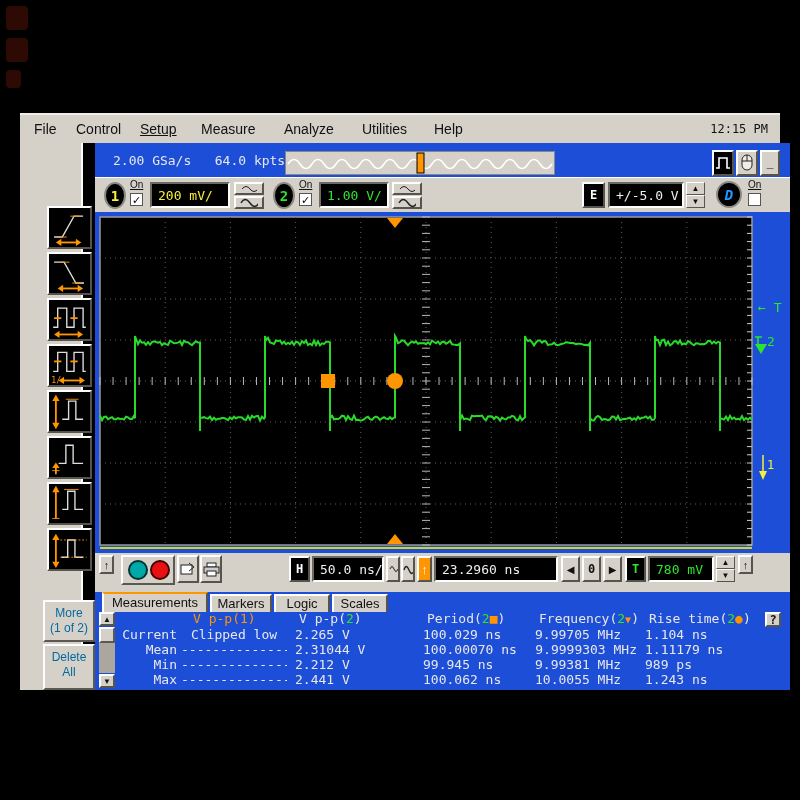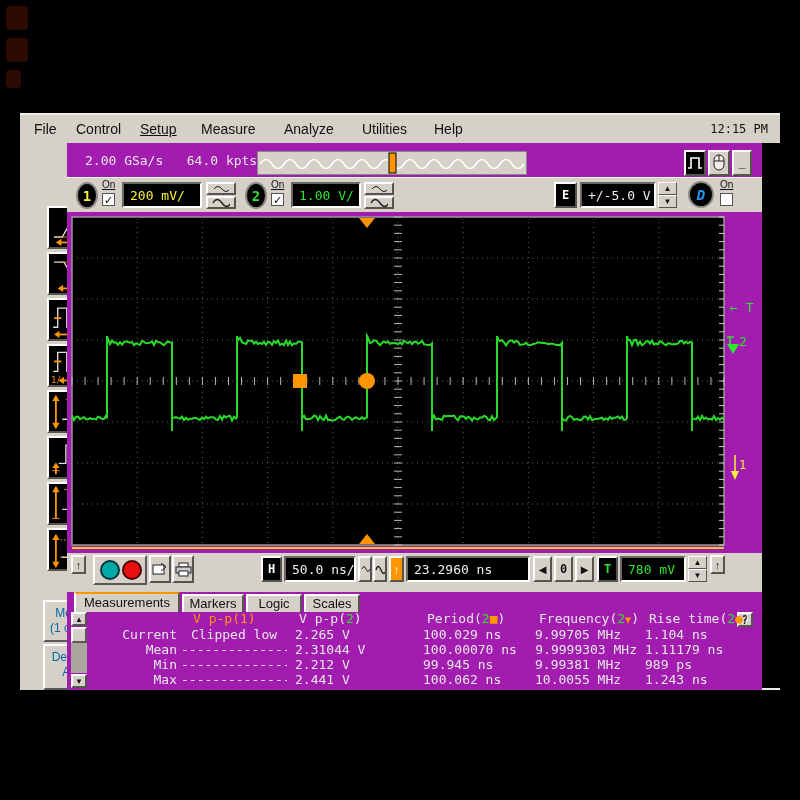--- a/index.html
+++ b/index.html
@@ -138,21 +138,21 @@
       <div class="side-btn bevel-out" style="top:457px; height:42px;">
         <div>More</div>
         <div>(1 of 2)</div>
       </div>
       <div class="side-btn bevel-out" style="top:501px; height:46px;">
         <div>Delete</div>
         <div>All</div>
       </div>
     </div>
 
-    <div class="abs" style="left:47px; top:28px; width:695px; height:547px; background:#a21caf;">
+    <div class="abs" style="left:75px; top:28px; width:695px; height:547px; background:#1d4ed8;">
 
       <div class="abs mono" style="left:18px; top:10px; color:#e8e8e8; font-size:13px; white-space:pre;">2.00 GSa/s   64.0 kpts</div>
       <div class="abs" style="left:190px; top:8px; width:270px; height:24px; background:#d5d1c9; border:1px solid #888;">
         <svg width="268" height="22">
           <path d="M2,12 q6,-9 12,0 t12,0 t12,0 t12,0 t12,0 t12,0 t12,0 t12,0 t12,0 t12,0 t12,0 t12,0 t12,0 t12,0 t12,0 t12,0 t12,0 t12,0 t12,0 t12,0 t12,0 t12,0" stroke="#fff" stroke-width="1.6" fill="none"></path>
           <rect x="131" y="1" width="7" height="20" fill="#ff9500" stroke="#000"></rect>
         </svg>
       </div>
       <div class="smallbtn" style="left:617px; top:7px; width:22px; height:26px; background:#000;">
         <svg width="18" height="16">

